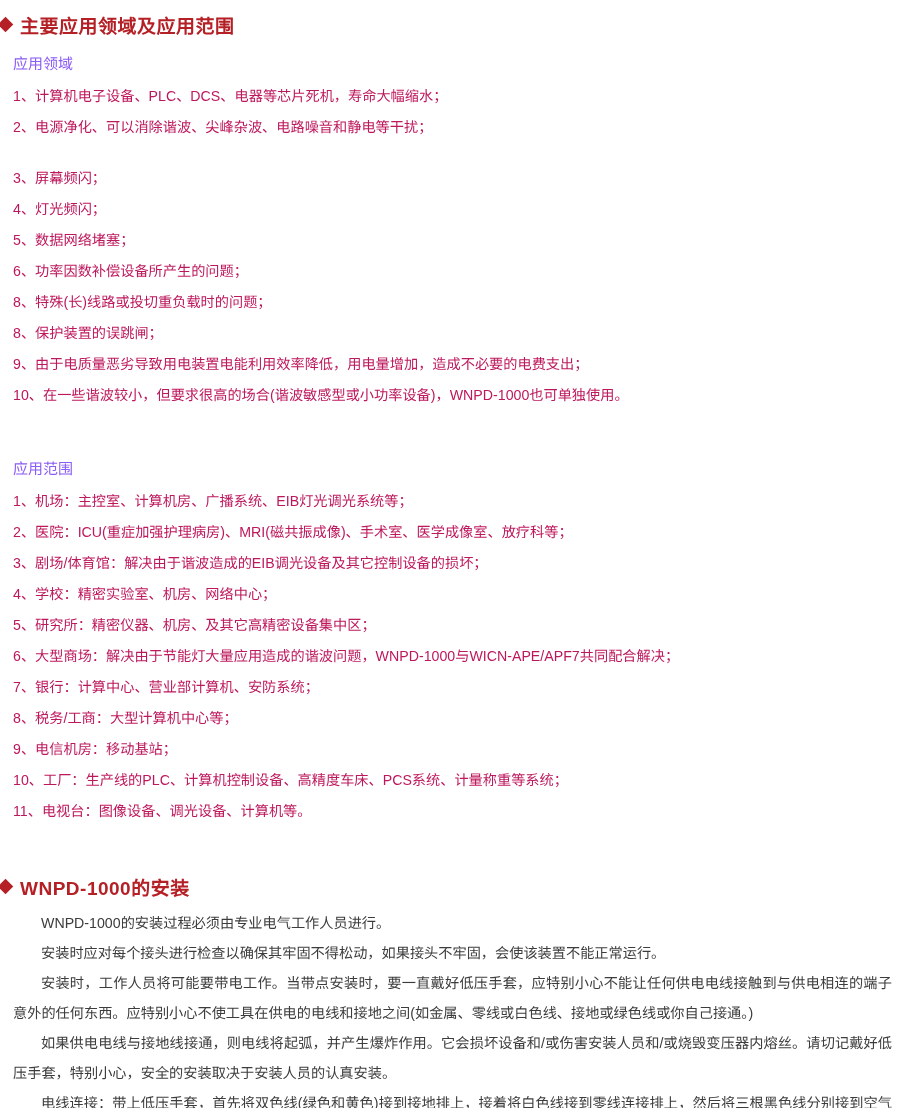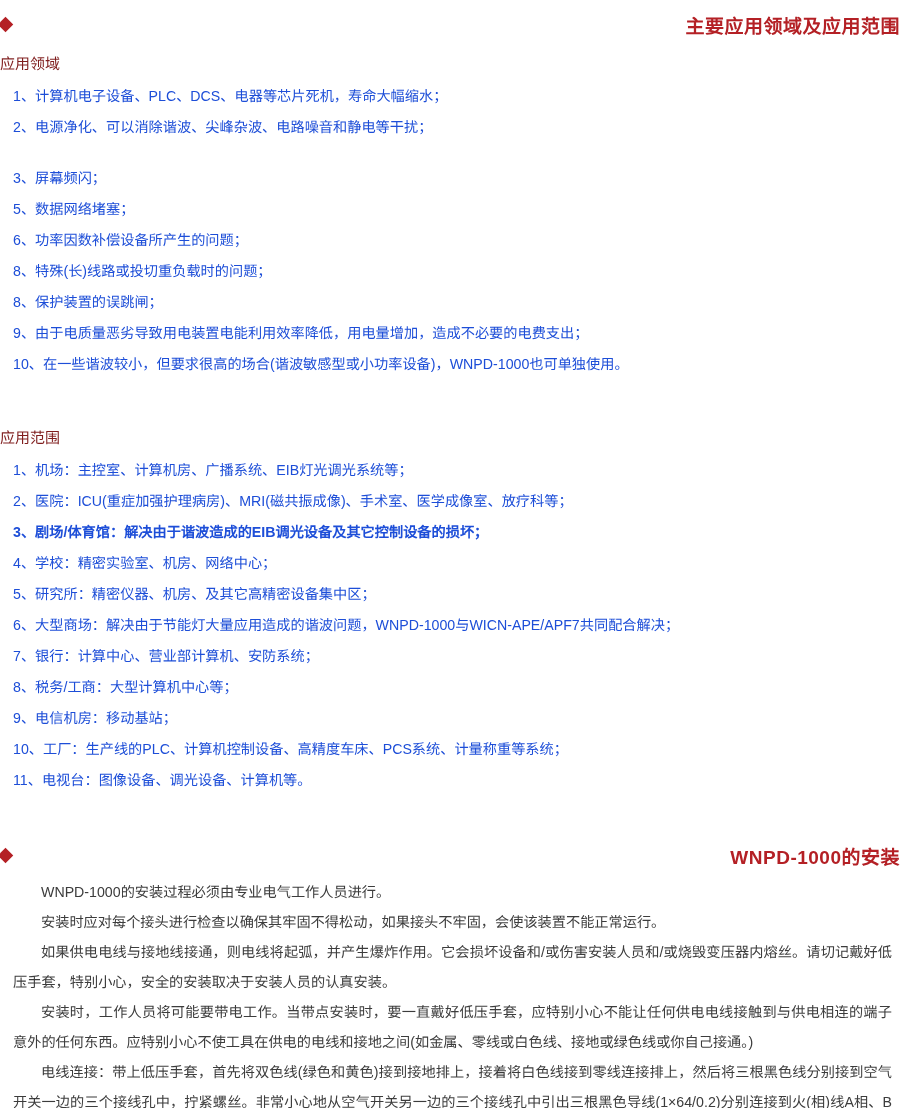--- a/index.html
+++ b/index.html
@@ -24,54 +24,54 @@
 
   
   .sec-head {
     display: flex;
     align-items: center;
     gap: 9px;
     font-size: 19px;
     font-weight: bold;
     color: #b42025;
     letter-spacing: 0.5px;
-    justify-content: space-between;
   }
   .sec-head .diamond {
     display: inline-block;
     width: 11px;
     height: 11px;
     background: #b42025;
     transform: rotate(45deg);
     flex: 0 0 auto;
     position: relative;
     top: 0px;
   }
   .sec-head .sec-head-text { display: inline-block; }
 
   #section-applications .sec-head { margin-top: 11px; }
 
   
   .sub-head {
+    padding-left: 13px;
     font-size: 15px;
-    color: #7f1d1d;
+    color: #8b5cf6;
     font-weight: normal;
   }
 
   
   .list {
     padding: 0;
     margin: 0;
     list-style: none;
   }
   .list li {
     padding-left: 13px;
     font-size: 14.2px;
     line-height: 1.0;
-    color: #1d4ed8;
+    color: #be185d;
     white-space: nowrap;
   }
 
   
   .para {
     font-size: 14.2px;
     line-height: 30px;
     color: #3c3c3c;
     text-align: justify;
     text-align-last: left;
@@ -100,38 +100,39 @@
     <div class="gap-sm"></div>
 
     <div class="sub-head">应用领域</div>
 
     <div class="gap-xs"></div>
 
     <ul class="list" id="list-fields">
         <li style="line-height: 31px;">1、计算机电子设备、PLC、DCS、电器等芯片死机，寿命大幅缩水；</li>
         <li style="line-height: 31px;">2、电源净化、可以消除谐波、尖峰杂波、电路噪音和静电等干扰；</li>
         <li style="line-height: 31px; margin-top: 20px;">3、屏幕频闪；</li>
+        <li style="line-height: 31px;">4、灯光频闪；</li>
         <li style="line-height: 31px;">5、数据网络堵塞；</li>
         <li style="line-height: 31px;">6、功率因数补偿设备所产生的问题；</li>
         <li style="line-height: 31px;">8、特殊(长)线路或投切重负载时的问题；</li>
         <li style="line-height: 31px;">8、保护装置的误跳闸；</li>
         <li style="line-height: 31px;">9、由于电质量恶劣导致用电装置电能利用效率降低，用电量增加，造成不必要的电费支出；</li>
         <li style="line-height: 31px;">10、在一些谐波较小，但要求很高的场合(谐波敏感型或小功率设备)，WNPD-1000也可单独使用。</li>
       </ul>
 
     <div class="gap-lg"></div>
 
     <div class="sub-head">应用范围</div>
 
     <div class="gap-xs"></div>
 
     <ul class="list" id="list-scope">
         <li style="line-height: 31px;">1、机场：主控室、计算机房、广播系统、EIB灯光调光系统等；</li>
         <li style="line-height: 31px;">2、医院：ICU(重症加强护理病房)、MRI(磁共振成像)、手术室、医学成像室、放疗科等；</li>
-        <li style="line-height: 31px; font-weight: bold;">3、剧场/体育馆：解决由于谐波造成的EIB调光设备及其它控制设备的损坏；</li>
+        <li style="line-height: 31px;">3、剧场/体育馆：解决由于谐波造成的EIB调光设备及其它控制设备的损坏；</li>
         <li style="line-height: 31px;">4、学校：精密实验室、机房、网络中心；</li>
         <li style="line-height: 31px;">5、研究所：精密仪器、机房、及其它高精密设备集中区；</li>
         <li style="line-height: 31px;">6、大型商场：解决由于节能灯大量应用造成的谐波问题，WNPD-1000与WICN-APE/APF7共同配合解决；</li>
         <li style="line-height: 31px;">7、银行：计算中心、营业部计算机、安防系统；</li>
         <li style="line-height: 31px;">8、税务/工商：大型计算机中心等；</li>
         <li style="line-height: 31px;">9、电信机房：移动基站；</li>
         <li style="line-height: 31px;">10、工厂：生产线的PLC、计算机控制设备、高精度车床、PCS系统、计量称重等系统；</li>
         <li style="line-height: 31px;">11、电视台：图像设备、调光设备、计算机等。</li>
       </ul>
 
@@ -144,20 +145,20 @@
     <div class="sec-head">
       <span class="diamond"></span>
       <span class="sec-head-text">WNPD-1000的安装</span>
     </div>
 
     <div class="gap-xs"></div>
 
     <div id="installation-paragraphs">
         <p class="para">WNPD-1000的安装过程必须由专业电气工作人员进行。</p>
         <p class="para">安装时应对每个接头进行检查以确保其牢固不得松动，如果接头不牢固，会使该装置不能正常运行。</p>
+        <p class="para">安装时，工作人员将可能要带电工作。当带点安装时，要一直戴好低压手套，应特别小心不能让任何供电电线接触到与供电相连的端子意外的任何东西。应特别小心不使工具在供电的电线和接地之间(如金属、零线或白色线、接地或绿色线或你自己接通。)</p>
         <p class="para">如果供电电线与接地线接通，则电线将起弧，并产生爆炸作用。它会损坏设备和/或伤害安装人员和/或烧毁变压器内熔丝。请切记戴好低压手套，特别小心，安全的安装取决于安装人员的认真安装。</p>
-        <p class="para">安装时，工作人员将可能要带电工作。当带点安装时，要一直戴好低压手套，应特别小心不能让任何供电电线接触到与供电相连的端子意外的任何东西。应特别小心不使工具在供电的电线和接地之间(如金属、零线或白色线、接地或绿色线或你自己接通。)</p>
         <p class="para">电线连接：带上低压手套，首先将双色线(绿色和黄色)接到接地排上，接着将白色线接到零线连接排上，然后将三根黑色线分别接到空气开关一边的三个接线孔中，拧紧螺丝。非常小心地从空气开关另一边的三个接线孔中引出三根黑色导线(1×64/0.2)分别连接到火(相)线A相、B相、C相的接线排上。千万不得将黑色线接于三角型系统的高压引线上。</p>
       </div>
 
   </section>
 
 </div>
 
 </body></html>

